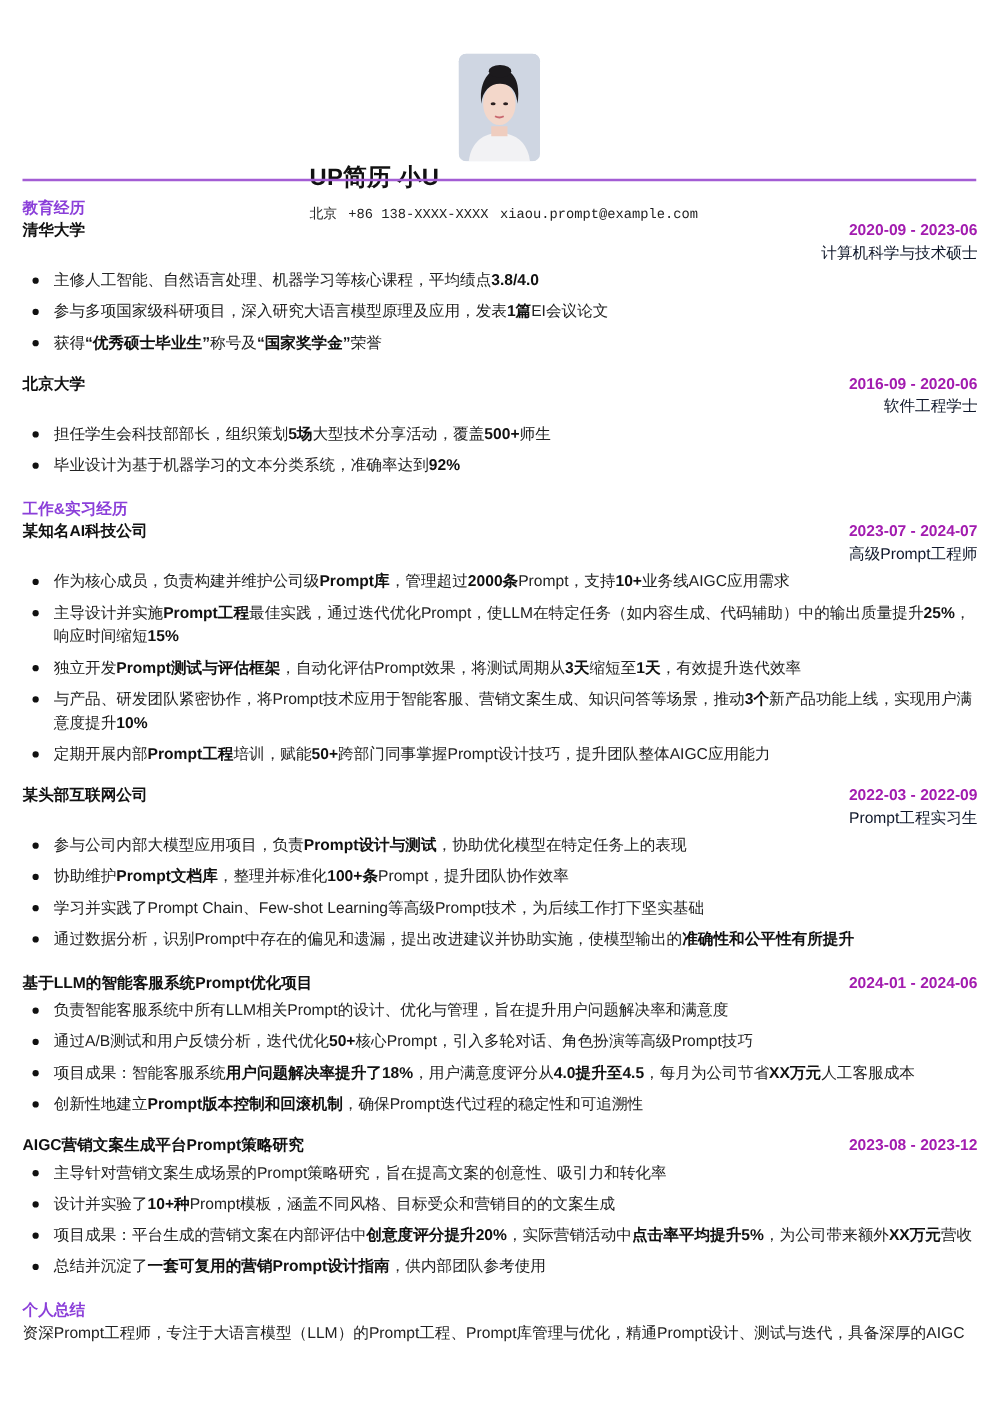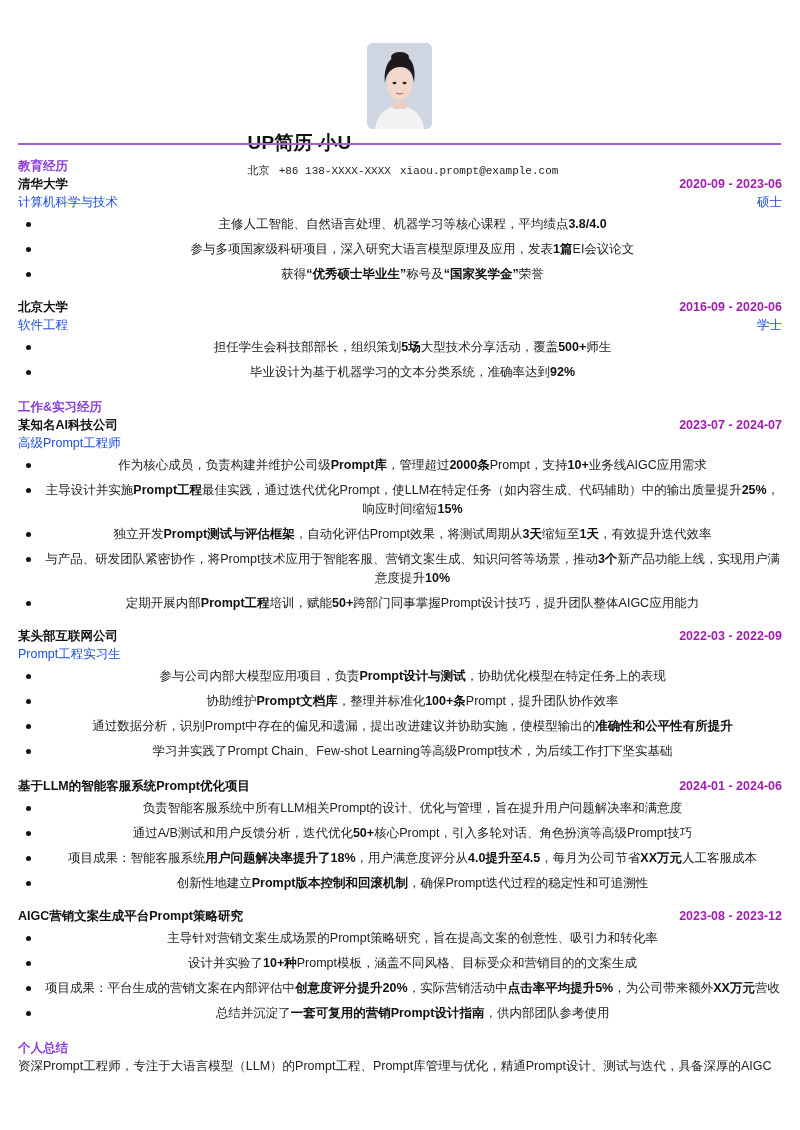--- a/index.html
+++ b/index.html
@@ -12,22 +12,22 @@
     .header-info { margin-left: 13px; }
     .name { font-size: 19px; font-weight: bold; color: #111; letter-spacing: 0.2px; line-height: 24px; margin-top: 2px; }
     .contact { font-size: 11px; color: #222; margin-top: 8px; white-space: nowrap; }
     .contact span { margin-right: 6px; font-family: Liberation Mono, monospace; }
     .divider { position: absolute; left: 18px; width: 763px; top: 143px; height: 2px; background: #a35dd4; }
     .content { position: absolute; left: 18px; top: 157px; width: 764px; }
     .section-title { color: #8a2be2; font-size: 12.5px; font-weight: bold; line-height: 18px; color: #8b3fd9; }
     .entry-head { display: flex; justify-content: space-between; align-items: flex-start; line-height: 18px; }
     .entry-title { font-weight: bold; font-size: 12.5px; color: #111; }
     .entry-date { font-weight: bold; font-size: 12.5px; color: #a21caf; }
-    .entry-sub { display: flex; justify-content: space-between; line-height: 18px; font-size: 12.5px; color: #1d4ed8; }
-    ul.bullets { list-style: none; margin-top: 4px; text-align: center; }
+    .entry-sub { display: flex; justify-content: flex-end; line-height: 18px; font-size: 12.5px; color: #0f172a; }
+    ul.bullets { list-style: none; margin-top: 4px; }
     ul.bullets li { position: relative; padding-left: 25px; line-height: 19px; margin-bottom: 6px; font-size: 12.5px; color: #222; }
     ul.bullets li::before { content: ""; position: absolute; left: 8px; top: 7px; width: 5px; height: 5px; border-radius: 50%; background: #111; }
     ul.bullets li b { font-weight: bold; color: #111; }
     .gap-entry { height: 8px; }
     .gap-section { height: 10px; }
     .summary-text { line-height: 19px; font-size: 12.5px; color: #222; white-space: nowrap; overflow: hidden; }
   </style>
 </head>
 <body>
 
@@ -124,22 +124,22 @@
       <div class="entry-head">
         <span class="entry-title">某头部互联网公司</span>
         <span class="entry-date">2022-03 - 2022-09</span>
       </div>
       <div class="entry-sub">
         <span>Prompt工程实习生</span>
       </div>
       <ul class="bullets">
           <li>参与公司内部大模型应用项目，负责<b>Prompt设计与测试</b>，协助优化模型在特定任务上的表现</li>
           <li>协助维护<b>Prompt文档库</b>，整理并标准化<b>100+条</b>Prompt，提升团队协作效率</li>
+          <li>学习并实践了Prompt Chain、Few-shot Learning等高级Prompt技术，为后续工作打下坚实基础</li>
           <li>通过数据分析，识别Prompt中存在的偏见和遗漏，提出改进建议并协助实施，使模型输出的<b>准确性和公平性有所提升</b></li>
-          <li>学习并实践了Prompt Chain、Few-shot Learning等高级Prompt技术，为后续工作打下坚实基础</li>
         </ul>
     </div>
   </div>
 
   <div class="gap-section"></div>
 
   <div>
 
     <div>
       <div class="entry-head">

